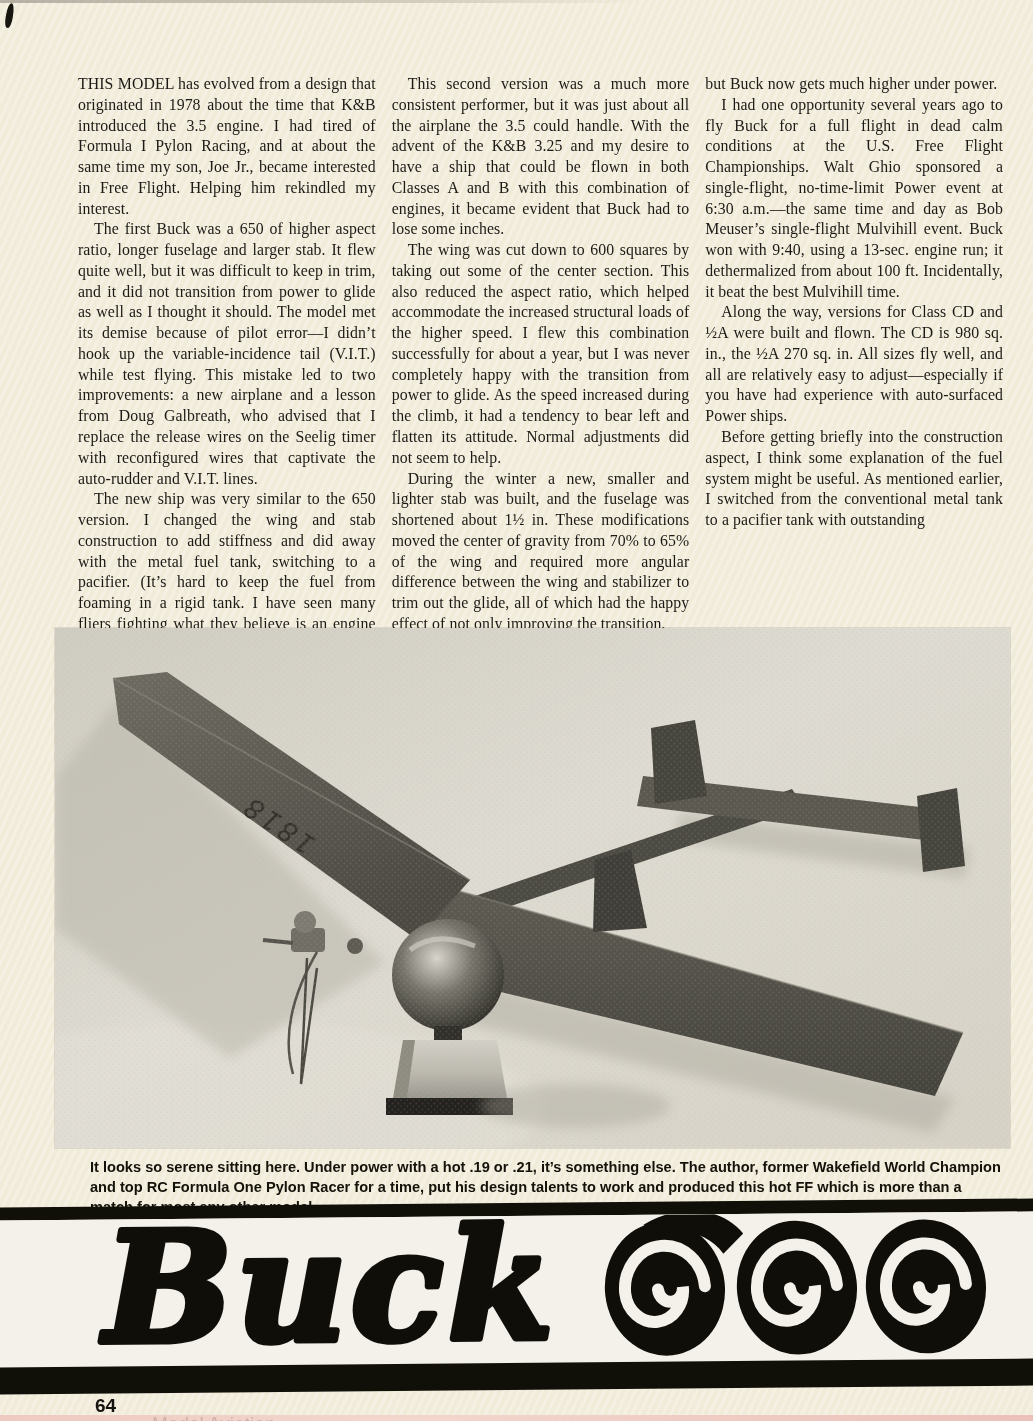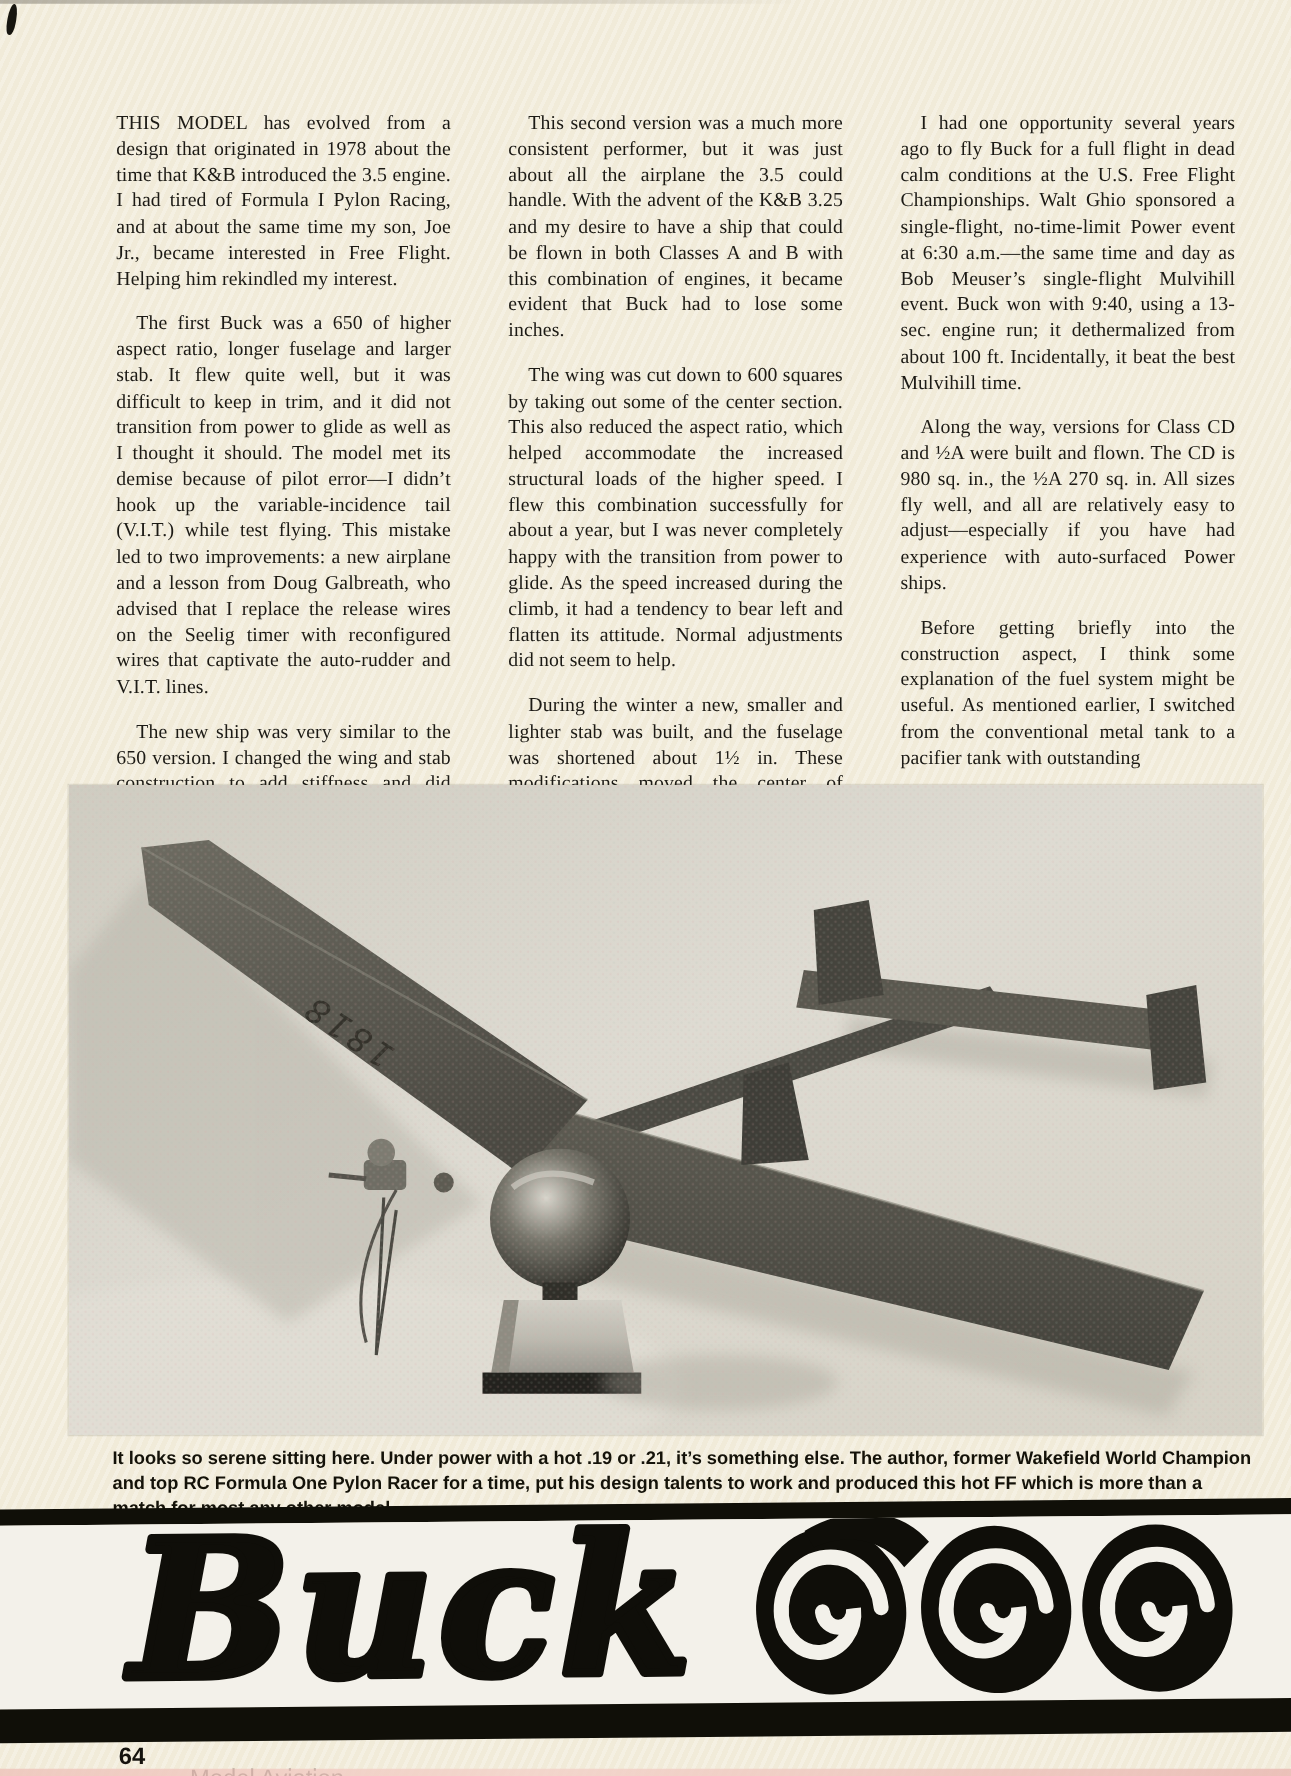--- a/index.html
+++ b/index.html
@@ -6,21 +6,21 @@
   .page{position:relative;width:1033px;height:1421px;margin:0 auto;overflow:hidden;
         background:#f1ebd9;
         background-image:repeating-linear-gradient(115deg, rgba(255,255,255,.25) 0 3px, rgba(0,0,0,0) 3px 7px);
         font-family:"Liberation Serif", serif;color:#1c1a15;}
   .top-edge{position:absolute;left:0;top:0;width:62%;height:3px;
         background:linear-gradient(to right,#8d887c,#c2bcae 70%,rgba(0,0,0,0));opacity:.6;}
   .corner-mark{position:absolute;left:6px;top:3px;width:7px;height:25px;background:#17150f;
         border-radius:60% 60% 50% 50%;transform:rotate(10deg);}
   .article{position:absolute;left:78px;top:74px;width:925px;display:flex;gap:16px;}
   .col{flex:1 1 0;}
-  .col p{margin:15px;text-align:justify;font-size:15.8px;line-height:1.315;
+  .col p{margin:0;text-align:justify;font-size:15.8px;line-height:1.315;
         text-indent:16px;letter-spacing:.1px;}
   .col p.cont{text-indent:0;}
   .photo{position:absolute;left:55px;top:628px;width:955px;height:520px;
         outline:1px solid rgba(60,55,40,.12);}
   .photo svg{display:block;width:100%;height:100%;}
   .caption{position:absolute;left:90px;top:1157px;width:918px;
         font-family:"Liberation Sans", sans-serif;font-weight:bold;font-size:14.6px;
         line-height:1.38;color:#141209;text-align:left;}
   .banner{position:absolute;left:-8px;top:1203px;width:1049px;transform:rotate(-0.5deg);}
   .bar{width:100%;background:#100f08;}
@@ -48,20 +48,21 @@
       <p class="cont">THIS MODEL has evolved from a design that originated in 1978 about the time that K&amp;B introduced the 3.5 engine. I had tired of Formula I Pylon Racing, and at about the same time my son, Joe Jr., became interested in Free Flight. Helping him rekindled my interest.</p>
       <p>The first Buck was a 650 of higher aspect ratio, longer fuselage and larger stab. It flew quite well, but it was difficult to keep in trim, and it did not transition from power to glide as well as I thought it should. The model met its demise because of pilot error—I didn’t hook up the variable-incidence tail (V.I.T.) while test flying. This mistake led to two improvements: a new airplane and a lesson from Doug Galbreath, who advised that I replace the release wires on the Seelig timer with reconfigured wires that captivate the auto-rudder and V.I.T. lines.</p>
       <p>The new ship was very similar to the 650 version. I changed the wing and stab construction to add stiffness and did away with the metal fuel tank, switching to a pacifier. (It’s hard to keep the fuel from foaming in a rigid tank. I have seen many fliers fighting what they believe is an engine problem only to find out, after much frustration and some-</p>
     </div>
     <div class="col">
       <p>This second version was a much more consistent performer, but it was just about all the airplane the 3.5 could handle. With the advent of the K&amp;B 3.25 and my desire to have a ship that could be flown in both Classes A and B with this combination of engines, it became evident that Buck had to lose some inches.</p>
       <p>The wing was cut down to 600 squares by taking out some of the center section. This also reduced the aspect ratio, which helped accommodate the increased structural loads of the higher speed. I flew this combination successfully for about a year, but I was never completely happy with the transition from power to glide. As the speed increased during the climb, it had a tendency to bear left and flatten its attitude. Normal adjustments did not seem to help.</p>
       <p>During the winter a new, smaller and lighter stab was built, and the fuselage was shortened about 1½ in. These modifications moved the center of gravity from 70% to 65% of the wing and required more angular difference between the wing and stabilizer to trim out the glide, all of which had the happy effect of not only improving the transition,</p>
     </div>
     <div class="col">
+      <p class="cont">but Buck now gets much higher under power.</p>
       <p>I had one opportunity several years ago to fly Buck for a full flight in dead calm conditions at the U.S. Free Flight Championships. Walt Ghio sponsored a single-flight, no-time-limit Power event at 6:30 a.m.—the same time and day as Bob Meuser’s single-flight Mulvihill event. Buck won with 9:40, using a 13-sec. engine run; it dethermalized from about 100 ft. Incidentally, it beat the best Mulvihill time.</p>
       <p>Along the way, versions for Class CD and ½A were built and flown. The CD is 980 sq. in., the ½A 270 sq. in. All sizes fly well, and all are relatively easy to adjust—especially if you have had experience with auto-surfaced Power ships.</p>
       <p>Before getting briefly into the construction aspect, I think some explanation of the fuel system might be useful. As mentioned earlier, I switched from the conventional metal tank to a pacifier tank with outstanding</p>
     </div>
   </div>
 
   <div class="photo">
     <svg viewBox="0 0 955 520" preserveAspectRatio="none">
       <defs>
         <linearGradient id="bgGrad" x1="0" y1="0" x2="1" y2="1">

